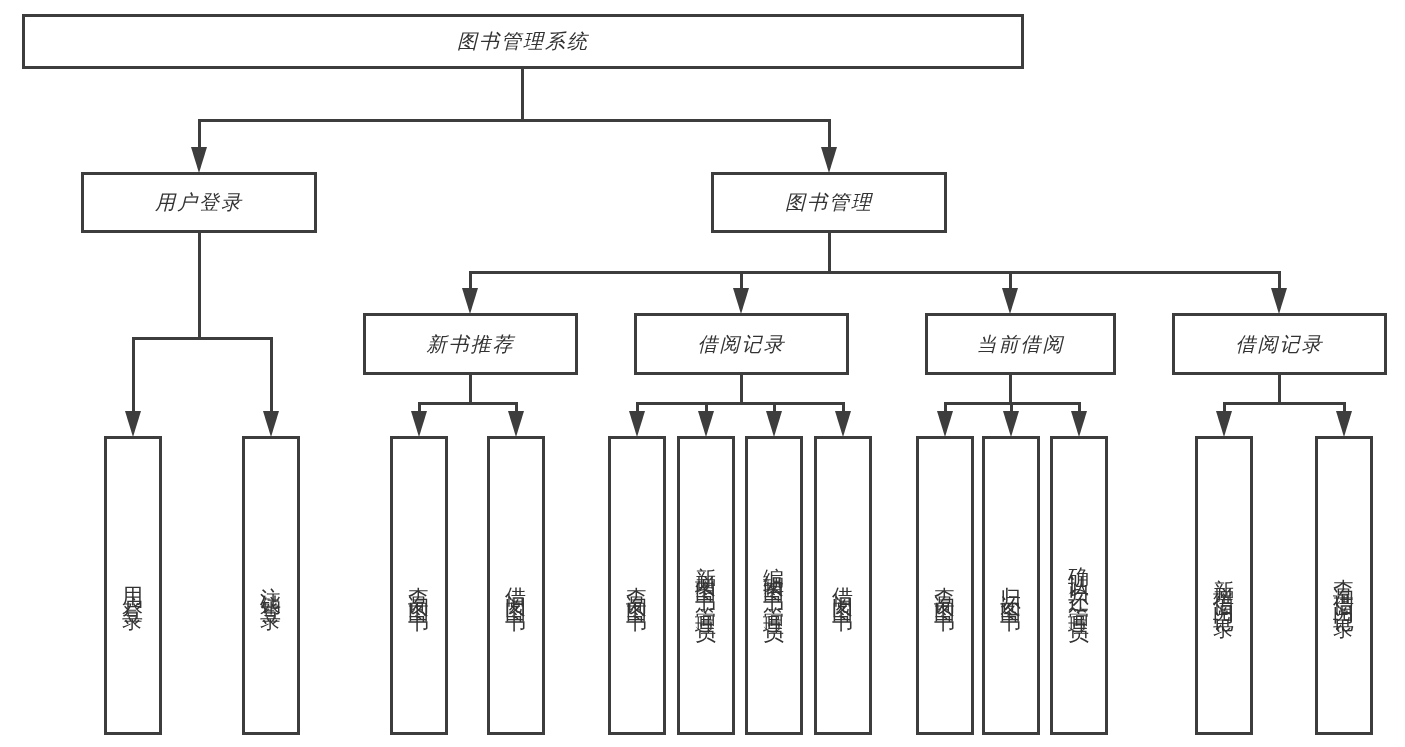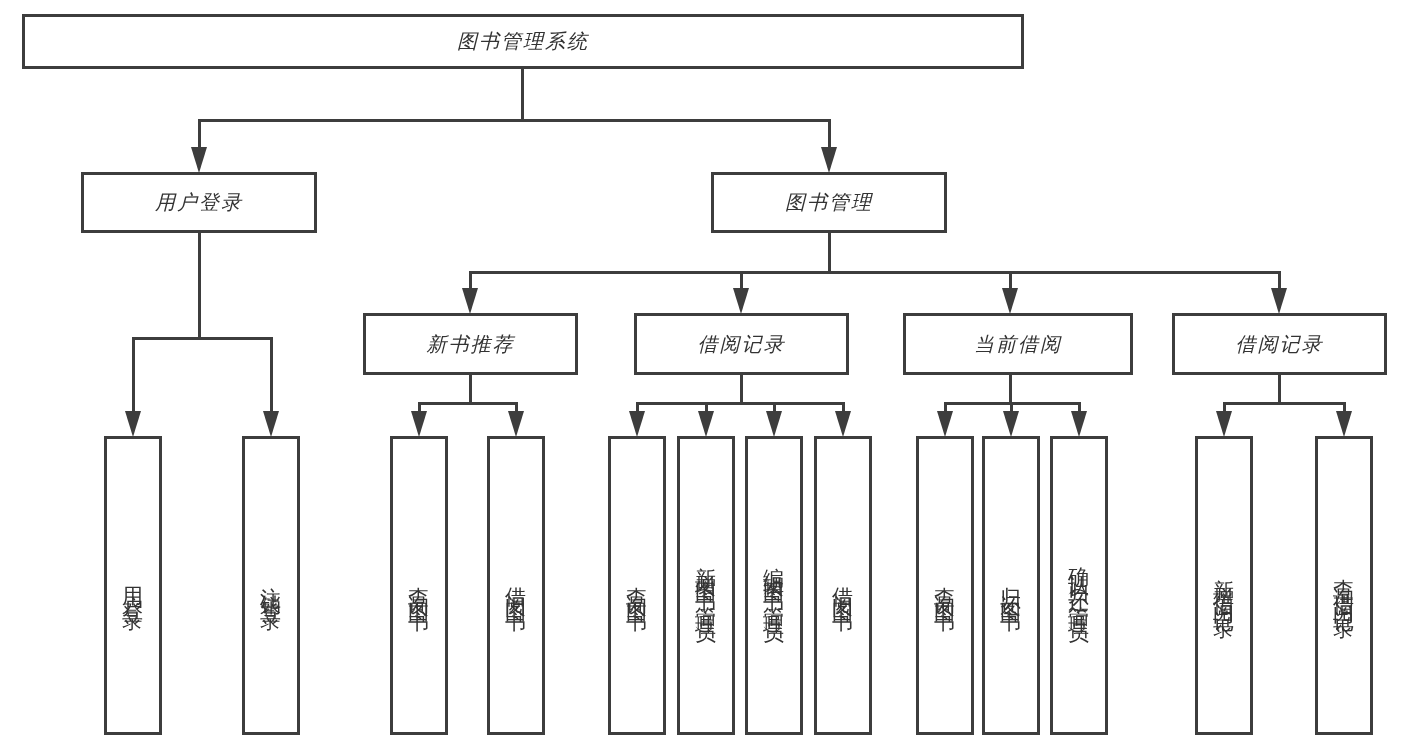--- a/index.html
+++ b/index.html
@@ -63,21 +63,21 @@
   <div class="node hnode" style="left:711px;top:172px;width:236px;height:61px">
     <span>图书管理</span>
   </div>
 
   <div class="node hnode" style="left:363px;top:313px;width:215px;height:62px">
     <span>新书推荐</span>
   </div>
   <div class="node hnode" style="left:634px;top:313px;width:215px;height:62px">
     <span>借阅记录</span>
   </div>
-  <div class="node hnode" style="left:903px;top:313px;width:230px;height:62px">
+  <div class="node hnode" style="left:925px;top:313px;width:191px;height:62px">
     <span>当前借阅</span>
   </div>
   <div class="node hnode" style="left:1172px;top:313px;width:215px;height:62px">
     <span>借阅记录</span>
   </div>
 
   <div class="node vnode" style="left:104px;top:436px;width:58px;height:299px">
     <span>用户登录</span>
   </div>
   <div class="node vnode" style="left:242px;top:436px;width:58px;height:299px">

